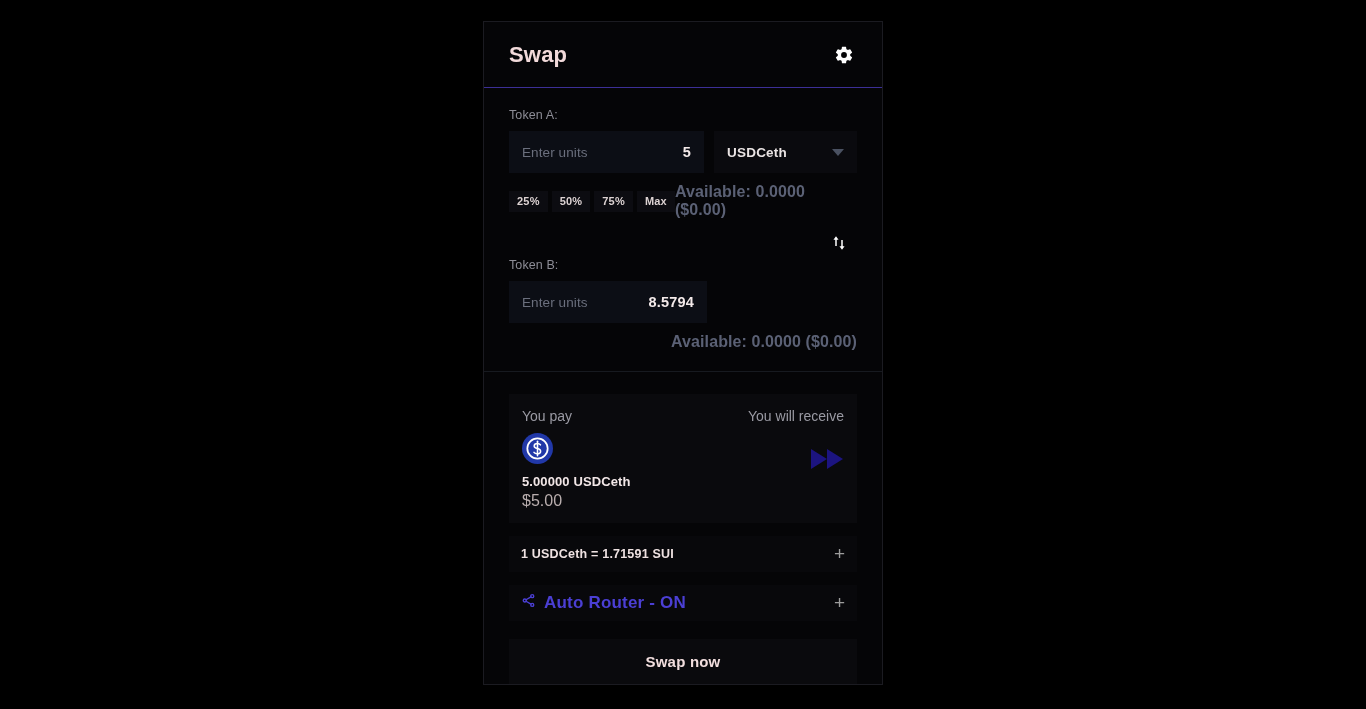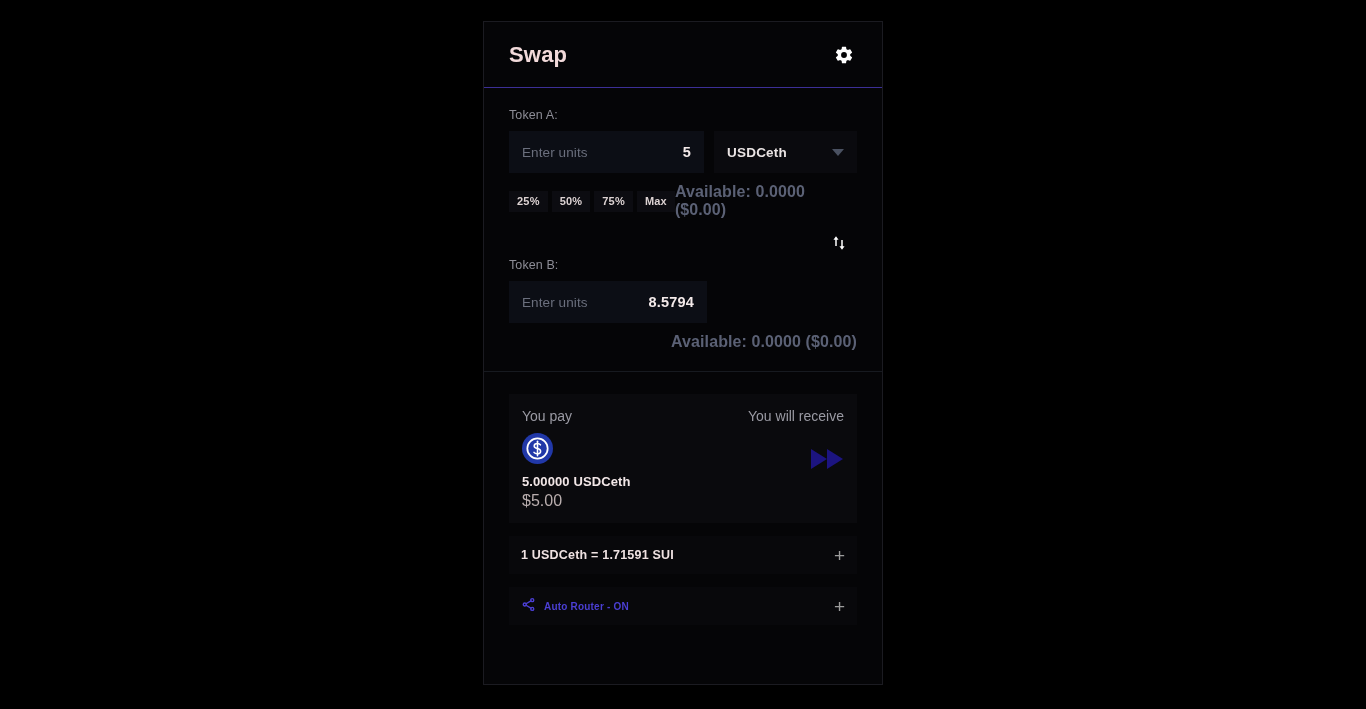--- a/index.html
+++ b/index.html
@@ -224,21 +224,21 @@
     font-weight: bold;
     color: #efe2e2;
     letter-spacing: 0.2px;
   }
   .router-left {
     display: flex;
     align-items: center;
     gap: 8px;
   }
   .router-text {
-    font-size: 10px;
+    font-size: 17px;
     font-weight: bold;
     color: #4b3fd4;
     letter-spacing: 0.2px;
   }
   .plus-icon {
     font-size: 19px;
     color: #9c9c9c;
     line-height: 1;
     font-weight: 300;
   }
@@ -374,15 +374,16 @@
             <circle cx="18" cy="19" r="2.4"></circle>
             <line x1="8.1" y1="10.8" x2="15.9" y2="6.2"></line>
             <line x1="8.1" y1="13.2" x2="15.9" y2="17.8"></line>
           </svg>
         </span>
         <span class="router-text">Auto Router - ON</span>
       </span>
       <span class="plus-icon">+</span>
     </div>
 
+    <button class="swap-now">Swap now</button>
 
   </div>
 </div>
 
 </body></html>

